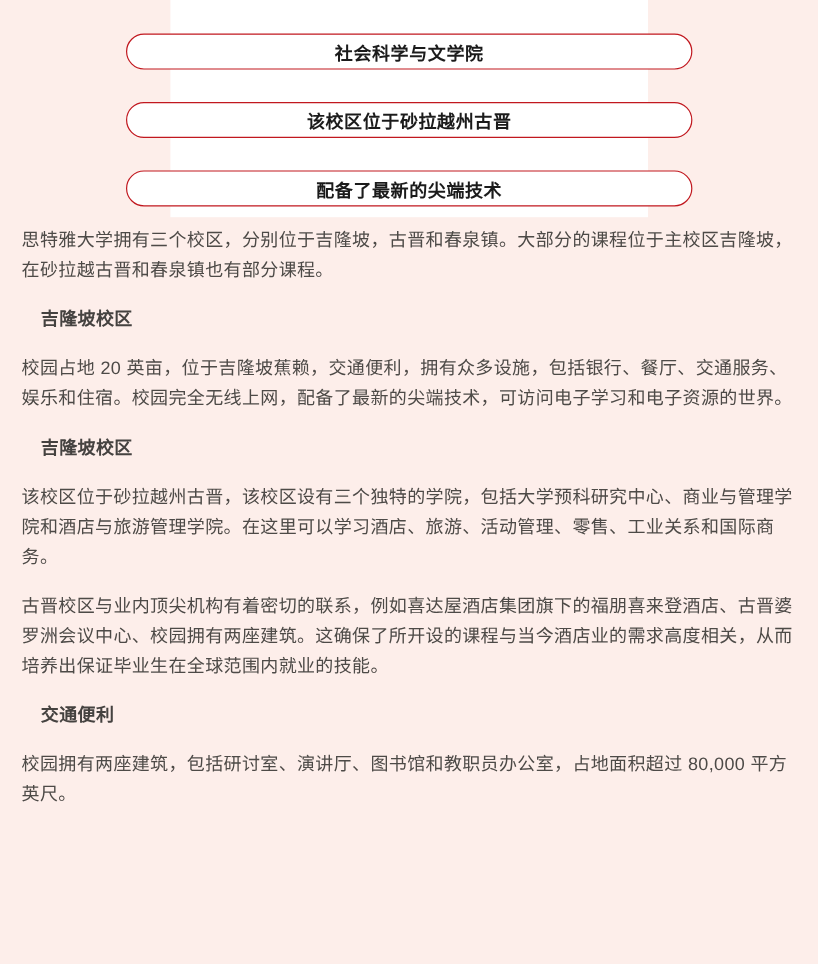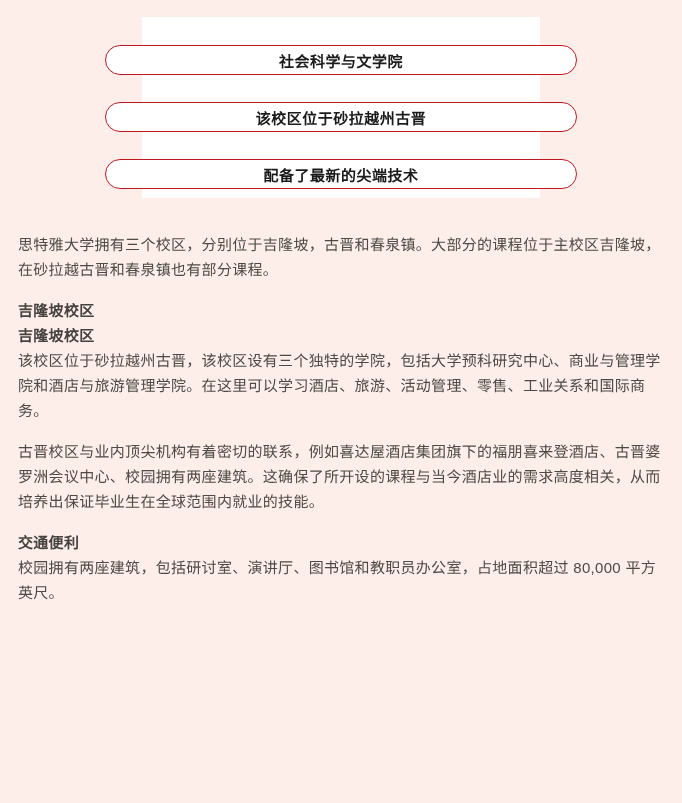--- a/index.html
+++ b/index.html
@@ -13,21 +13,21 @@
   }
   .page {
     width: 682px;
     height: 803px;
     position: relative;
   }
   
   .card {
     width: 398px;
     height: 181px;
-    margin: 17px auto;
+    margin: 0 auto;
     background: #ffffff;
     box-sizing: border-box;
     padding-top: 28px;
     display: flex;
     flex-direction: column;
     align-items: center;
     gap: 27px;
   }
   .fac-btn {
     width: 472px;
@@ -42,32 +42,32 @@
     font-size: 15px;
     font-weight: 700;
     color: #1b1b1b;
     letter-spacing: 0.5px;
     cursor: pointer;
     padding: 0;
     font-family: "Liberation Sans", sans-serif;
   }
   .content {
     box-sizing: border-box;
-    padding: 17px 18px 0 18px;
+    padding: 7px 18px 0 18px;
     font-size: 15px;
     line-height: 25px;
     letter-spacing: 0.3px;
     color: #4d4a47;
     text-align: left;
   }
   .content p {
     margin: 0 0 16px 0;
   }
   .content h3 {
-    margin: 0;
+    margin: 16px;
     font-size: 15px;
     line-height: 25px;
     font-weight: 700;
     color: #454240;
     letter-spacing: 0.3px;
   }
 </style>
 </head>
 <body>
 
@@ -78,20 +78,21 @@
     <button class="fac-btn">该校区位于砂拉越州古晋</button>
     <button class="fac-btn">配备了最新的尖端技术</button>
   </div>
 
   <div class="content">
 
     <p>思特雅大学拥有三个校区，分别位于吉隆坡，古晋和春泉镇。大部分的课程位于主校区吉隆坡，在砂拉越古晋和春泉镇也有部分课程。</p>
 
     <section>
       <h3>吉隆坡校区</h3>
+      <p>校园占地 20 英亩，位于吉隆坡蕉赖，交通便利，拥有众多设施，包括银行、餐厅、交通服务、娱乐和住宿。校园完全无线上网，配备了最新的尖端技术，可访问电子学习和电子资源的世界。</p>
     </section>
 
     <section>
       <h3>吉隆坡校区</h3>
       <p>该校区位于砂拉越州古晋，该校区设有三个独特的学院，包括大学预科研究中心、商业与管理学院和酒店与旅游管理学院。在这里可以学习酒店、旅游、活动管理、零售、工业关系和国际商务。</p>
       <p>古晋校区与业内顶尖机构有着密切的联系，例如喜达屋酒店集团旗下的福朋喜来登酒店、古晋婆罗洲会议中心、校园拥有两座建筑。这确保了所开设的课程与当今酒店业的需求高度相关，从而培养出保证毕业生在全球范围内就业的技能。</p>
     </section>
 
     <section>
       <h3>交通便利</h3>

